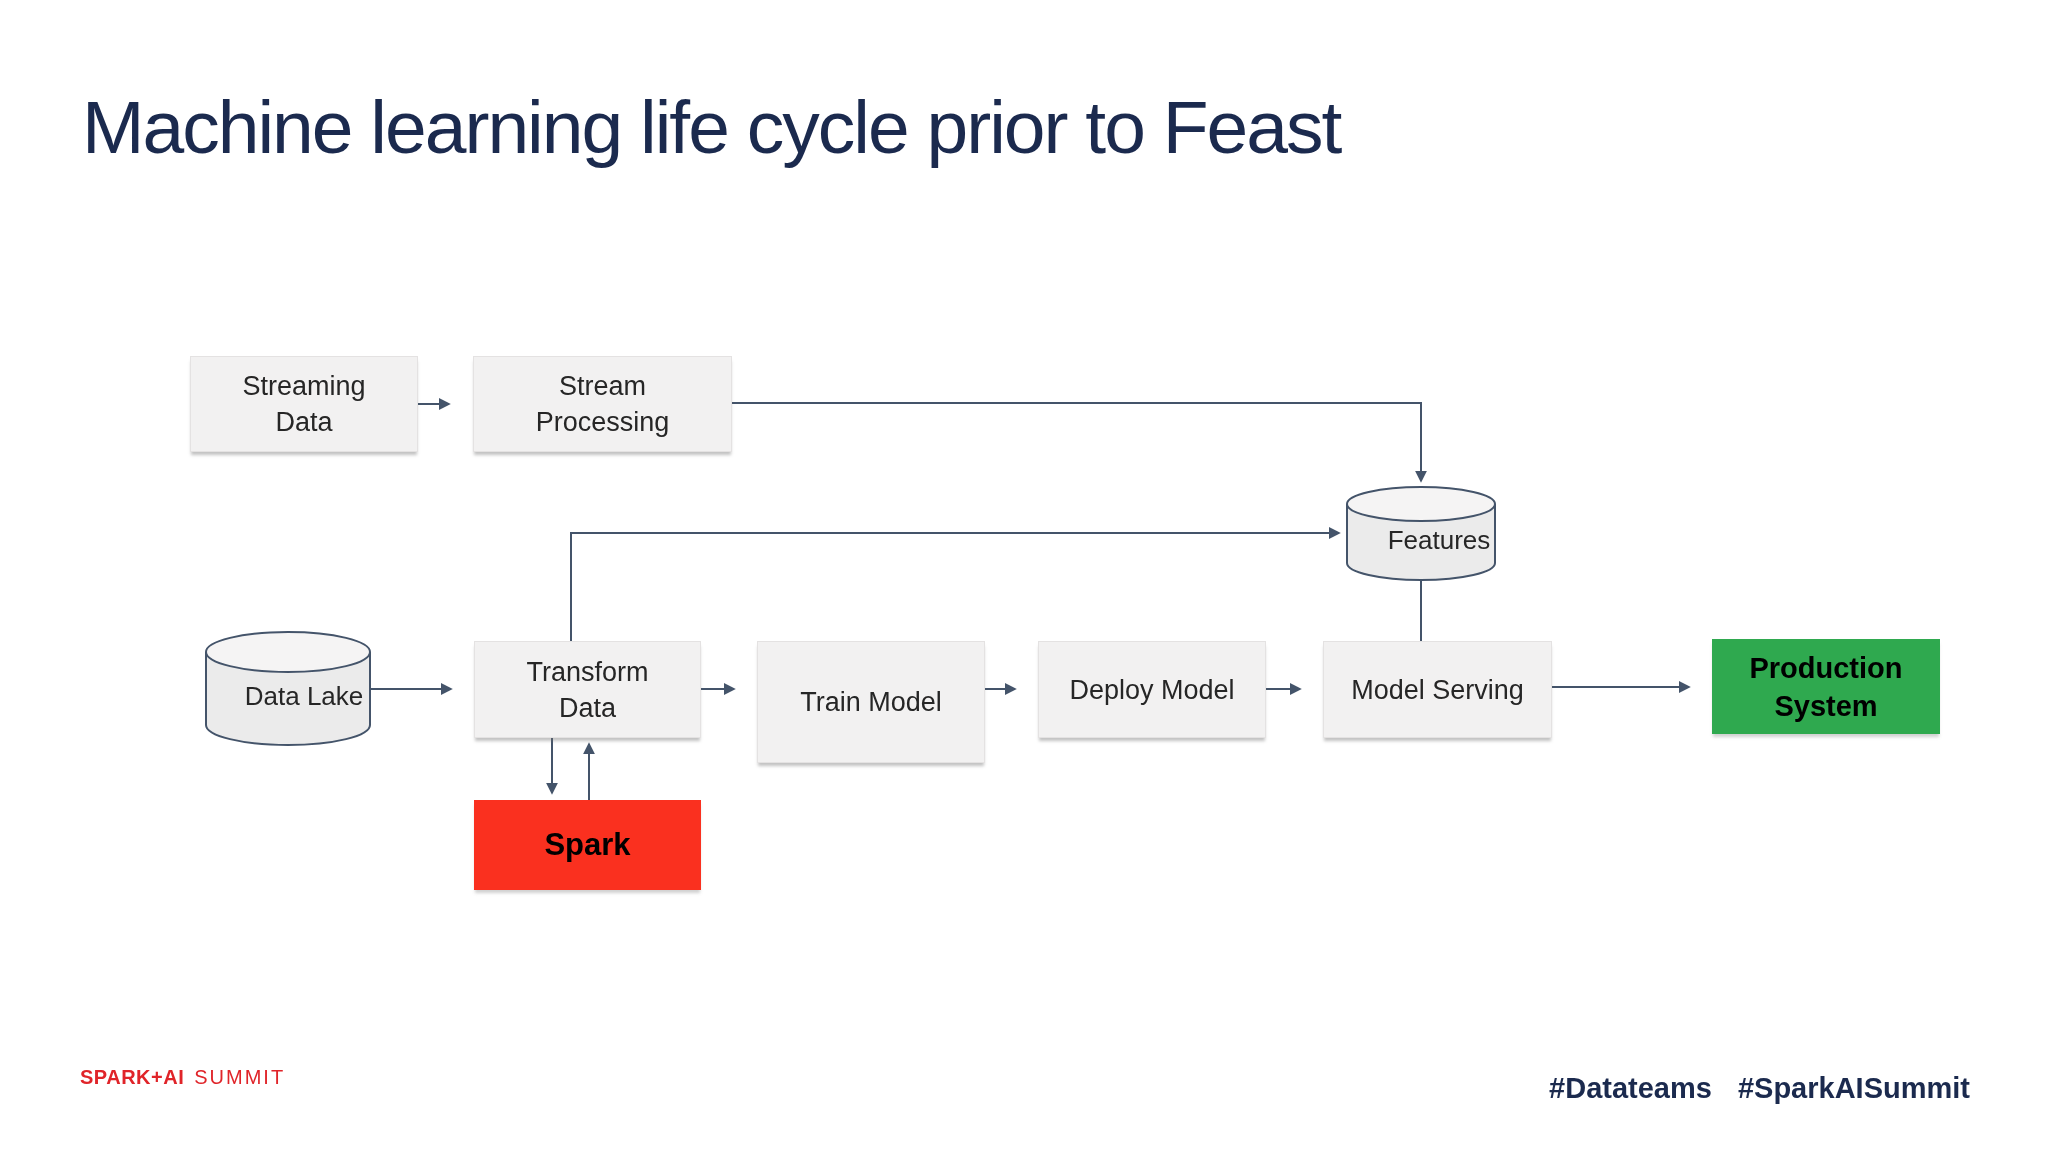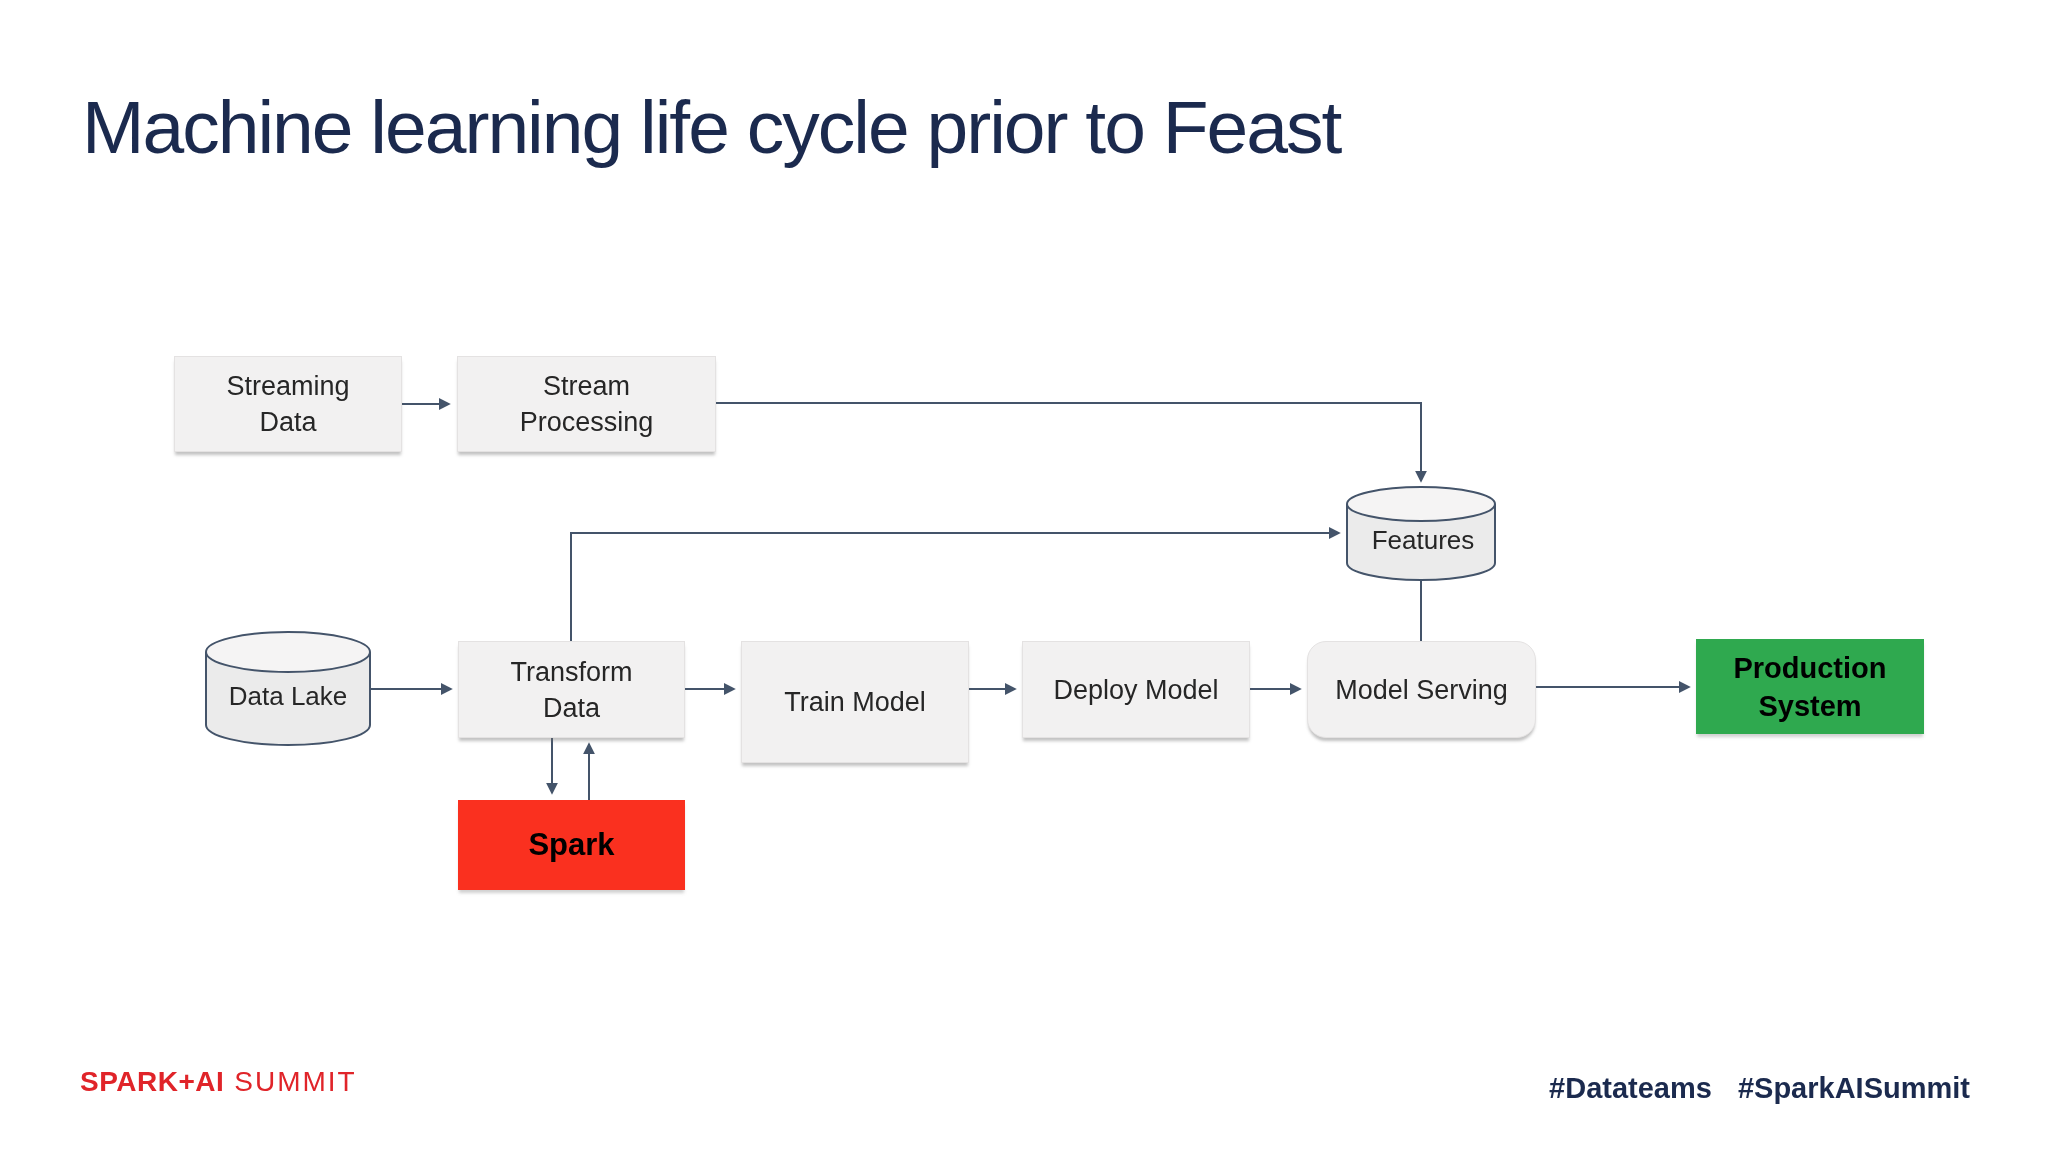--- a/index.html
+++ b/index.html
@@ -39,20 +39,21 @@
     position:absolute;left:0;top:0;width:2048px;height:1152px;
   }
   .edge{fill:none;stroke:var(--connector);stroke-width:2px;}
   .arrowhead{fill:var(--connector);}
   .cyl-body{fill:var(--cyl-fill);stroke:var(--connector);stroke-width:2px;}
   .cyl-top{fill:var(--cyl-top);stroke:var(--connector);stroke-width:2px;}
   .node{
     position:absolute;
     display:flex;align-items:center;justify-content:center;
     text-align:center;
+    margin-left:16px;
   }
   .box{
     background:var(--box-fill);
     border:1px solid var(--box-border);
     box-shadow:0 4px 3px -1px rgba(110,110,110,0.42);
   }
   .label{
     white-space:pre-line;
     font-size:27px;
     line-height:36px;
@@ -72,21 +73,21 @@
     background:var(--spark-red);
     border:none;
     box-shadow:0 4px 3px -1px rgba(120,120,120,0.35);
   }
   .box-red .label{
     color:#000000;font-weight:700;font-size:31px;
   }
   .footer-brand{
     position:absolute;left:80px;top:1066px;
     color:var(--brand-red);
-    font-size:28px;
+    font-size:20px;
     white-space:nowrap;
   }
   .brand-bold{font-weight:800;letter-spacing:0.5px;}
   .brand-light{font-weight:400;letter-spacing:2px;margin-left:10px;}
   .footer-hashtags{
     position:absolute;right:78px;top:1072px;
     display:flex;gap:26px;
     color:var(--navy);
     font-size:29px;font-weight:700;
     white-space:nowrap;
@@ -153,21 +154,21 @@
   </div>
 
   <div class="node box" style="left:741px;top:641px;width:228px;height:122px;">
     <span class="label">Train Model</span>
   </div>
 
   <div class="node box" style="left:1022px;top:641px;width:228px;height:97px;">
     <span class="label">Deploy Model</span>
   </div>
 
-  <div class="node box" style="left:1307px;top:641px;width:229px;height:97px;border-radius:19px;">
+  <div class="node box" style="left:1307px;top:641px;width:229px;height:97px;">
     <span class="label">Model Serving</span>
   </div>
 
   <div class="node box-green" style="left:1696px;top:639px;width:228px;height:95px;">
     <span class="label">Production
 System</span>
   </div>
 
   <div class="node box-red" style="left:458px;top:800px;width:227px;height:90px;">
     <span class="label">Spark</span>

